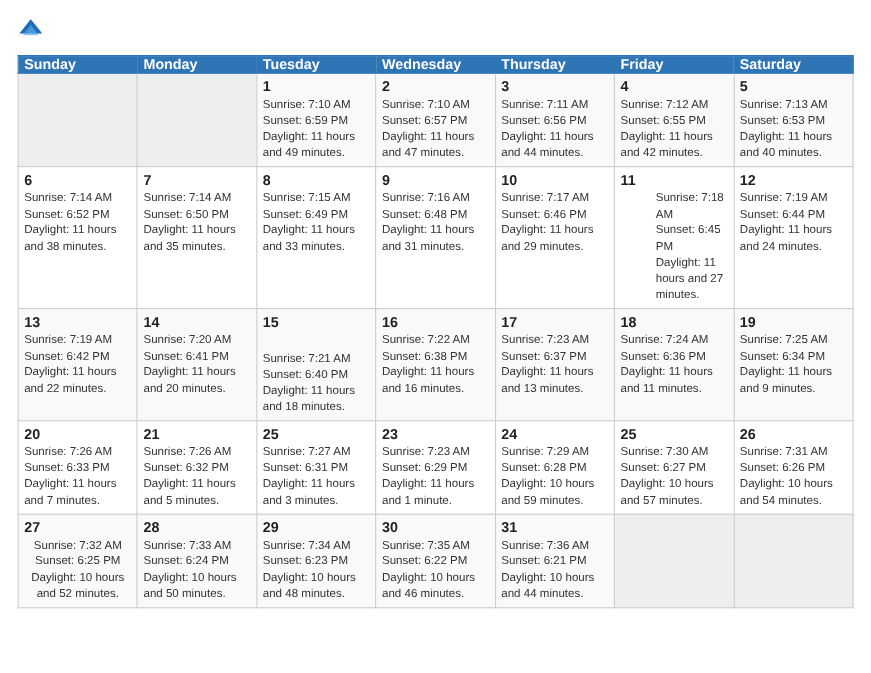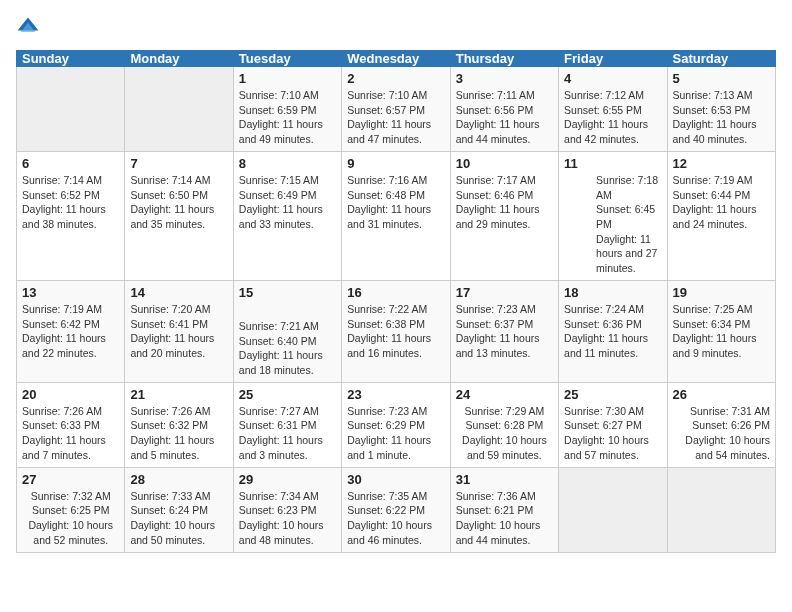--- a/index.html
+++ b/index.html
@@ -263,33 +263,33 @@
 Daylight: 11 hours and 3 minutes.</div>
         </td>
         <td>
           <span class="day-number">23</span>
           <div class="day-info" style="white-space: pre-line;">Sunrise: 7:23 AM
 Sunset: 6:29 PM
 Daylight: 11 hours and 1 minute.</div>
         </td>
         <td>
           <span class="day-number">24</span>
-          <div class="day-info" style="white-space: pre-line; text-align: center;">Sunrise: 7:29 AM
+          <div class="day-info" style="white-space: pre-line;">Sunrise: 7:29 AM
 Sunset: 6:28 PM
 Daylight: 10 hours and 59 minutes.</div>
         </td>
         <td>
           <span class="day-number">25</span>
           <div class="day-info" style="white-space: pre-line;">Sunrise: 7:30 AM
 Sunset: 6:27 PM
 Daylight: 10 hours and 57 minutes.</div>
         </td>
         <td>
           <span class="day-number">26</span>
-          <div class="day-info" style="white-space: pre-line; text-align: right;">Sunrise: 7:31 AM
+          <div class="day-info" style="white-space: pre-line;">Sunrise: 7:31 AM
 Sunset: 6:26 PM
 Daylight: 10 hours and 54 minutes.</div>
         </td>
       </tr>
       <tr>
         <td>
           <span class="day-number">27</span>
           <div class="day-info" style="white-space: pre-line; text-align: center;">Sunrise: 7:32 AM
 Sunset: 6:25 PM
 Daylight: 10 hours and 52 minutes.</div>

